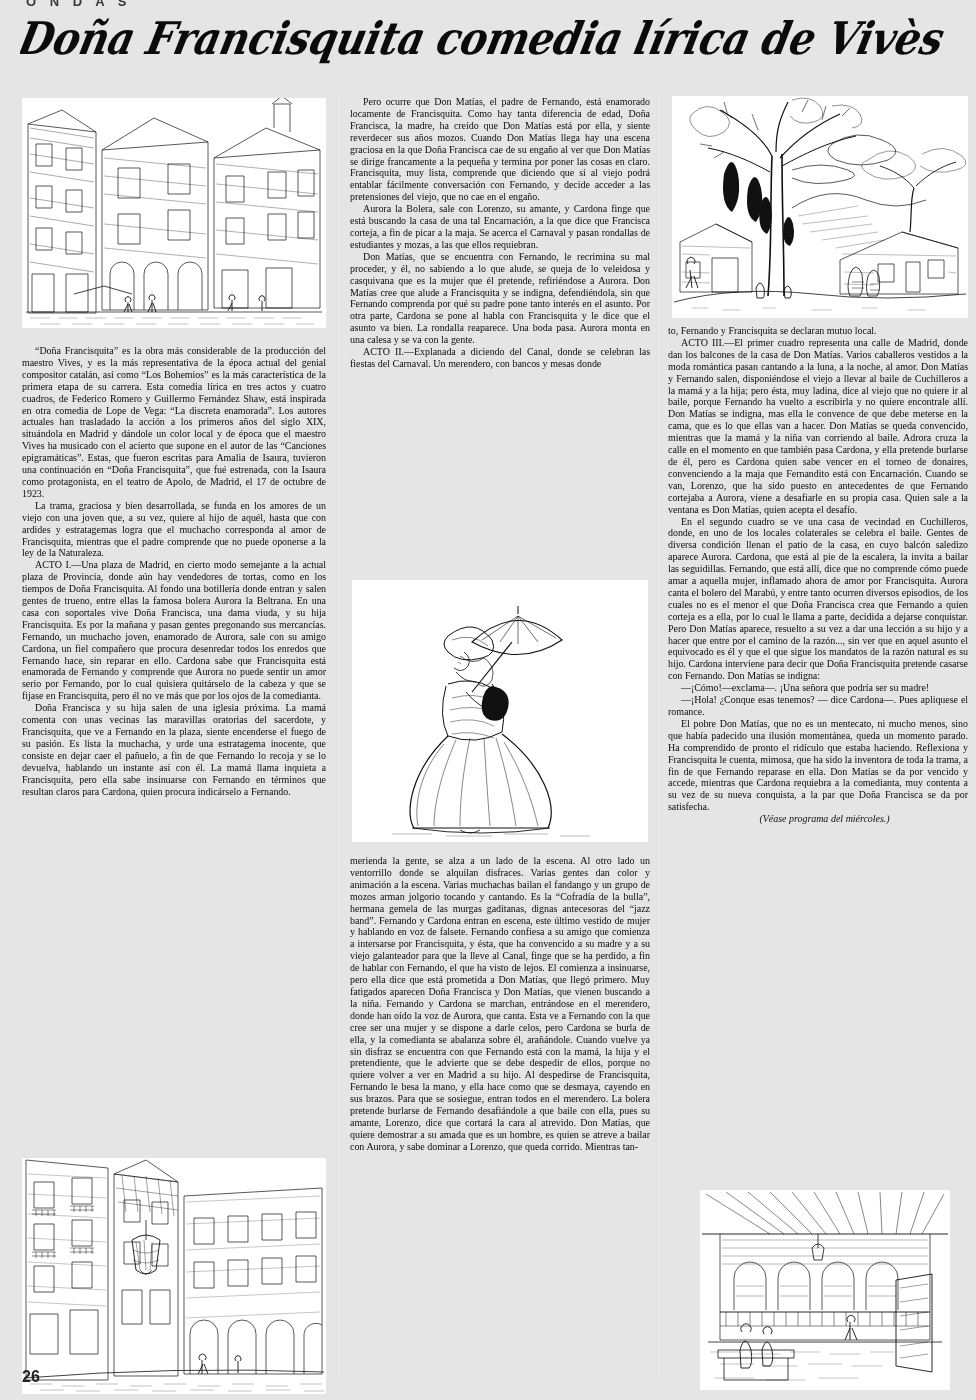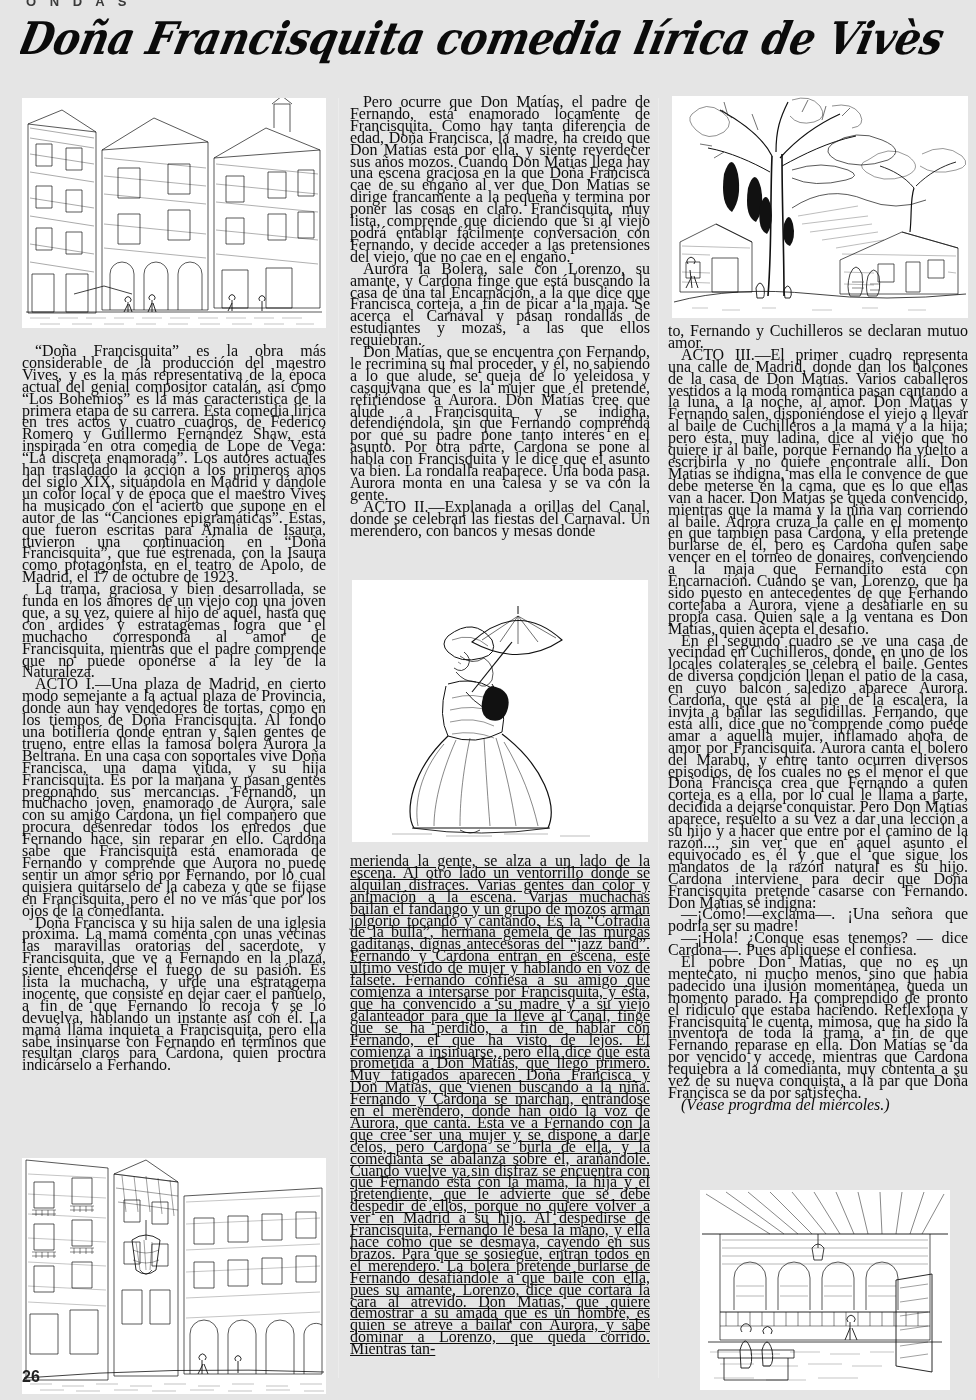--- a/index.html
+++ b/index.html
@@ -37,33 +37,33 @@
     white-space:nowrap;
     color:#0b0b0b;
     transform:skewX(-12deg) scaleY(1.12);
     transform-origin:left center;
   }
 
   
   .col{
     position:absolute;
     text-align:justify;
-    font-size:16px;
+    font-size:10px;
     line-height:11.9px;
     letter-spacing:-0.05px;
     word-spacing:0.2px;
     hyphens:auto;
     color:#0d0d0d;
   }
   .col p{margin:0;text-indent:13px;}
   .col p.noindent{text-indent:0;}
 
   #col1{left:22px;top:345px;width:304px;}
   #col2a{left:350px;top:96px;width:300px;}
-  #col2b{left:350px;top:855px;width:300px;text-decoration:underline;}
+  #col2b{left:350px;top:855px;width:300px;}
   #col3a{left:668px;top:325px;width:300px;}
 
   
   .ill{position:absolute;background:#fff;overflow:hidden;}
   .ill svg{display:block;}
 
   #ill-plaza{left:22px;top:98px;width:304px;height:230px;}
   #ill-tree{left:672px;top:96px;width:296px;height:222px;}
   #ill-lady{left:352px;top:580px;width:296px;height:262px;}
   #ill-street{left:22px;top:1158px;width:304px;height:236px;}
@@ -74,21 +74,21 @@
     position:absolute;left:22px;top:1368px;
     font-family:"Liberation Sans", sans-serif;
     font-size:16px;font-weight:bold;color:#222;
   }
 
   
   .colrule{position:absolute;width:1px;background:#ececec;}
   #rule1{left:338px;top:98px;height:1280px;}
   #rule2{left:658px;top:98px;height:1280px;}
 
-  .centered{text-indent:0;font-style:italic;margin-top:4px;font-family:Liberation Serif, serif;}
+  .centered{text-align:center;text-indent:0;font-style:italic;margin-top:4px;font-family:Liberation Serif, serif;}
 </style>
 </head>
 <body>
 
 <div class="page">
 
   <div class="masthead">O N D A S</div>
 
   <div class="title-wrap">
     <div class="title-script">Doña Francisquita comedia lírica de Vivès</div>
@@ -408,32 +408,32 @@
     <p>“Doña Francisquita” es la obra más considerable de la producción del maestro Vives, y es la más representativa de la época actual del genial compositor catalán, así como “Los Bohemios” es la más característica de la primera etapa de su carrera. Esta comedia lírica en tres actos y cuatro cuadros, de Federico Romero y Guillermo Fernández Shaw, está inspirada en otra comedia de Lope de Vega: “La discreta enamorada”. Los autores actuales han trasladado la acción a los primeros años del siglo XIX, situándola en Madrid y dándole un color local y de época que el maestro Vives ha musicado con el acierto que supone en el autor de las “Canciones epigramáticas”. Estas, que fueron escritas para Amalia de Isaura, tuvieron una continuación en “Doña Francisquita”, que fué estrenada, con la Isaura como protagonista, en el teatro de Apolo, de Madrid, el 17 de octubre de 1923.</p>
     <p>La trama, graciosa y bien desarrollada, se funda en los amores de un viejo con una joven que, a su vez, quiere al hijo de aquél, hasta que con ardides y estratagemas logra que el muchacho corresponda al amor de Francisquita, mientras que el padre comprende que no puede oponerse a la ley de la Naturaleza.</p>
     <p>ACTO I.—Una plaza de Madrid, en cierto modo semejante a la actual plaza de Provincia, donde aún hay vendedores de tortas, como en los tiempos de Doña Francisquita. Al fondo una botillería donde entran y salen gentes de trueno, entre ellas la famosa bolera Aurora la Beltrana. En una casa con soportales vive Doña Francisca, una dama viuda, y su hija Francisquita. Es por la mañana y pasan gentes pregonando sus mercancías. Fernando, un muchacho joven, enamorado de Aurora, sale con su amigo Cardona, un fiel compañero que procura desenredar todos los enredos que Fernando hace, sin reparar en ello. Cardona sabe que Francisquita está enamorada de Fernando y comprende que Aurora no puede sentir un amor serio por Fernando, por lo cual quisiera quitárselo de la cabeza y que se fijase en Francisquita, pero él no ve más que por los ojos de la comedianta.</p>
     <p>Doña Francisca y su hija salen de una iglesia próxima. La mamá comenta con unas vecinas las maravillas oratorias del sacerdote, y Francisquita, que ve a Fernando en la plaza, siente encenderse el fuego de su pasión. Es lista la muchacha, y urde una estratagema inocente, que consiste en dejar caer el pañuelo, a fin de que Fernando lo recoja y se lo devuelva, hablando un instante así con él. La mamá llama inquieta a Francisquita, pero ella sabe insinuarse con Fernando en términos que resultan claros para Cardona, quien procura indicárselo a Fernando.</p>
   </div>
 
   <div class="col" id="col2a">
     <p>Pero ocurre que Don Matías, el padre de Fernando, está enamorado locamente de Francisquita. Como hay tanta diferencia de edad, Doña Francisca, la madre, ha creído que Don Matías está por ella, y siente reverdecer sus años mozos. Cuando Don Matías llega hay una escena graciosa en la que Doña Francisca cae de su engaño al ver que Don Matías se dirige francamente a la pequeña y termina por poner las cosas en claro. Francisquita, muy lista, comprende que diciendo que sí al viejo podrá entablar fácilmente conversación con Fernando, y decide acceder a las pretensiones del viejo, que no cae en el engaño.</p>
     <p>Aurora la Bolera, sale con Lorenzo, su amante, y Cardona finge que está buscando la casa de una tal Encarnación, a la que dice que Francisca corteja, a fin de picar a la maja. Se acerca el Carnaval y pasan rondallas de estudiantes y mozas, a las que ellos requiebran.</p>
     <p>Don Matías, que se encuentra con Fernando, le recrimina su mal proceder, y él, no sabiendo a lo que alude, se queja de lo veleidosa y casquivana que es la mujer que él pretende, refiriéndose a Aurora. Don Matías cree que alude a Francisquita y se indigna, defendiéndola, sin que Fernando comprenda por qué su padre pone tanto interés en el asunto. Por otra parte, Cardona se pone al habla con Francisquita y le dice que el asunto va bien. La rondalla reaparece. Una boda pasa. Aurora monta en una calesa y se va con la gente.</p>
-    <p>ACTO II.—Explanada a orillas del Canal, donde se celebran las fiestas del Carnaval. Un merendero, con bancos y mesas donde</p>
+    <p>ACTO II.—Explanada a diciendo del Canal, donde se celebran las fiestas del Carnaval. Un merendero, con bancos y mesas donde</p>
   </div>
 
   <div class="col" id="col2b">
     <p class="noindent">merienda la gente, se alza a un lado de la escena. Al otro lado un ventorrillo donde se alquilan disfraces. Varias gentes dan color y animación a la escena. Varias muchachas bailan el fandango y un grupo de mozos arman jolgorio tocando y cantando. Es la “Cofradía de la bulla”, hermana gemela de las murgas gaditanas, dignas antecesoras del “jazz band”. Fernando y Cardona entran en escena, este último vestido de mujer y hablando en voz de falsete. Fernando confiesa a su amigo que comienza a intersarse por Francisquita, y ésta, que ha convencido a su madre y a su viejo galanteador para que la lleve al Canal, finge que se ha perdido, a fin de hablar con Fernando, el que ha visto de lejos. El comienza a insinuarse, pero ella dice que está prometida a Don Matías, que llegó primero. Muy fatigados aparecen Doña Francisca y Don Matías, que vienen buscando a la niña. Fernando y Cardona se marchan, entrándose en el merendero, donde han oído la voz de Aurora, que canta. Esta ve a Fernando con la que cree ser una mujer y se dispone a darle celos, pero Cardona se burla de ella, y la comedianta se abalanza sobre él, arañándole. Cuando vuelve ya sin disfraz se encuentra con que Fernando está con la mamá, la hija y el pretendiente, que le advierte que se debe despedir de ellos, porque no quiere volver a ver en Madrid a su hijo. Al despedirse de Francisquita, Fernando le besa la mano, y ella hace como que se desmaya, cayendo en sus brazos. Para que se sosiegue, entran todos en el merendero. La bolera pretende burlarse de Fernando desafiándole a que baile con ella, pues su amante, Lorenzo, dice que cortará la cara al atrevido. Don Matías, que quiere demostrar a su amada que es un hombre, es quien se atreve a bailar con Aurora, y sabe dominar a Lorenzo, que queda corrido. Mientras tan-</p>
   </div>
 
   <div class="col" id="col3a">
-    <p class="noindent">to, Fernando y Cuchilleros se declaran mutuo amor.</p>
+    <p class="noindent">to, Fernando y Francisquita se declaran mutuo local.</p>
     <p>ACTO III.—El primer cuadro representa una calle de Madrid, donde dan los balcones de la casa de Don Matías. Varios caballeros vestidos a la moda romántica pasan cantando a la luna, a la noche, al amor. Don Matías y Fernando salen, disponiéndose el viejo a llevar al baile de Cuchilleros a la mamá y a la hija; pero ésta, muy ladina, dice al viejo que no quiere ir al baile, porque Fernando ha vuelto a escribirla y no quiere encontrale allí. Don Matías se indigna, mas ella le convence de que debe meterse en la cama, que es lo que ellas van a hacer. Don Matías se queda convencido, mientras que la mamá y la niña van corriendo al baile. Adrora cruza la calle en el momento en que también pasa Cardona, y ella pretende burlarse de él, pero es Cardona quien sabe vencer en el torneo de donaires, convenciendo a la maja que Fernandito está con Encarnación. Cuando se van, Lorenzo, que ha sido puesto en antecedentes de que Fernando cortejaba a Aurora, viene a desafiarle en su propia casa. Quien sale a la ventana es Don Matías, quien acepta el desafío.</p>
     <p>En el segundo cuadro se ve una casa de vecindad en Cuchilleros, donde, en uno de los locales colaterales se celebra el baile. Gentes de diversa condición llenan el patio de la casa, en cuyo balcón saledizo aparece Aurora. Cardona, que está al pie de la escalera, la invita a bailar las seguidillas. Fernando, que está allí, dice que no comprende cómo puede amar a aquella mujer, inflamado ahora de amor por Francisquita. Aurora canta el bolero del Marabú, y entre tanto ocurren diversos episodios, de los cuales no es el menor el que Doña Francisca crea que Fernando a quien corteja es a ella, por lo cual le llama a parte, decidida a dejarse conquistar. Pero Don Matías aparece, resuelto a su vez a dar una lección a su hijo y a hacer que entre por el camino de la razón..., sin ver que en aquel asunto el equivocado es él y que el que sigue los mandatos de la razón natural es su hijo. Cardona interviene para decir que Doña Francisquita pretende casarse con Fernando. Don Matías se indigna:</p>
     <p>—¡Cómo!—exclama—. ¡Una señora que podría ser su madre!</p>
-    <p>—¡Hola! ¿Conque esas tenemos? — dice Cardona—. Pues apliquese el confiesa.</p>
+    <p>—¡Hola! ¿Conque esas tenemos? — dice Cardona—. Pues apliquese el romance.</p>
     <p>El pobre Don Matías, que no es un mentecato, ni mucho menos, sino que había padecido una ilusión momentánea, queda un momento parado. Ha comprendido de pronto el ridículo que estaba haciendo. Reflexiona y Francisquita le cuenta, mimosa, que ha sido la inventora de toda la trama, a fin de que Fernando reparase en ella. Don Matías se da por vencido y accede, mientras que Cardona requiebra a la comedianta, muy contenta a su vez de su nueva conquista, a la par que Doña Francisca se da por satisfecha.</p>
     <p class="centered">(Véase programa del miércoles.)</p>
   </div>
 
   <div class="pagenum">26</div>
 
 </div>
 
 </body></html>

